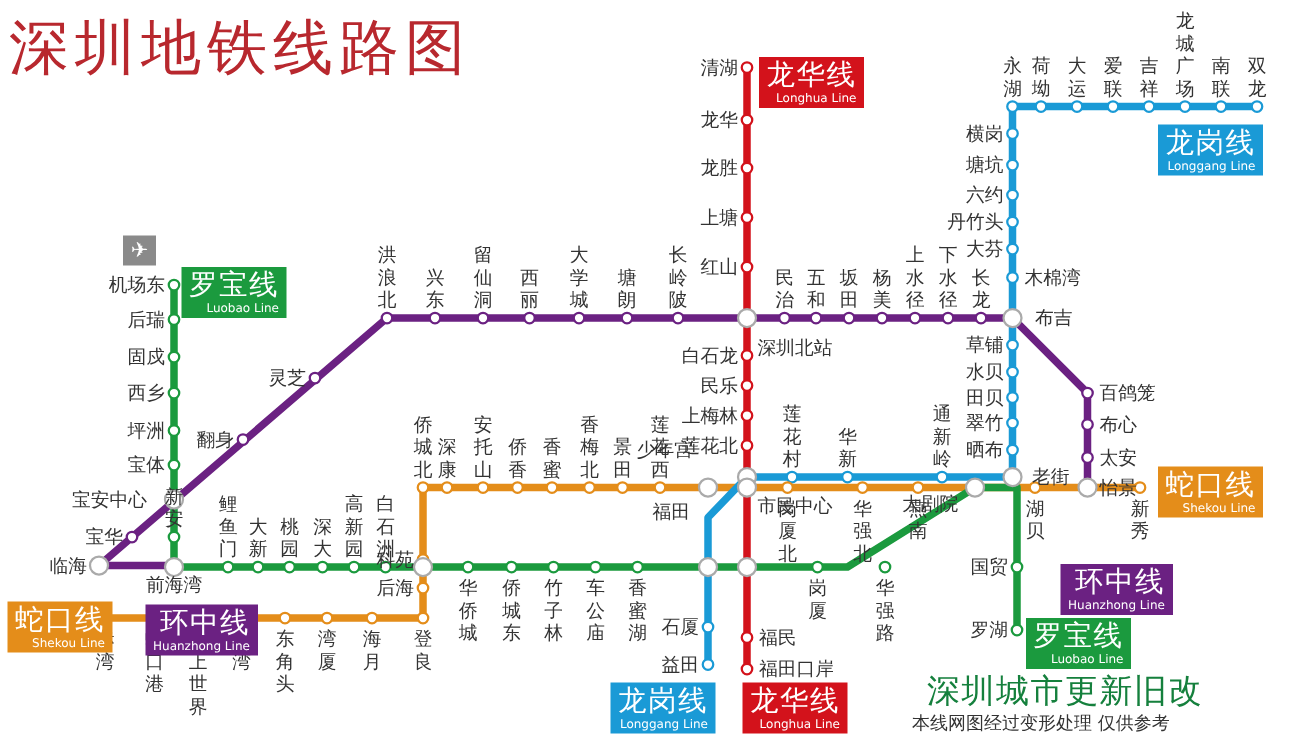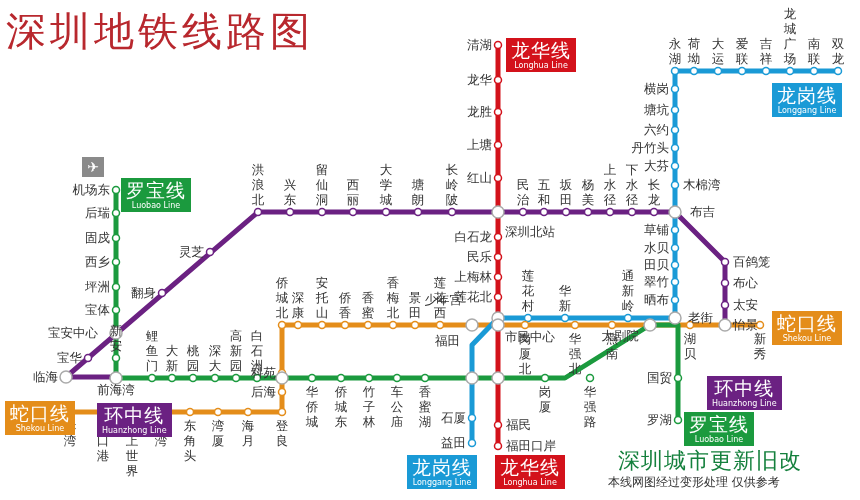--- a/index.html
+++ b/index.html
@@ -1,20 +1,20 @@
 <!DOCTYPE html>
 <html><head>
 <meta charset="utf-8">
 <style>
   html,body{margin:0;padding:0;background:#fff;}
   body{width:860px;height:500px;overflow:hidden;position:relative;font-family:"DejaVu Sans","Liberation Sans",sans-serif;}
   #map-title{position:absolute;left:6px;top:4px;font-size:40px;color:#b8282e;letter-spacing:4px;font-family:"DejaVu Serif","Liberation Serif",serif;font-weight:normal;text-align:center;}
   svg#metro{position:absolute;left:0;top:0;}
   .st{font-size:12.5px;fill:#333;font-family:"DejaVu Sans","Liberation Sans",sans-serif;}
-  .line-badge{position:absolute;color:#fff;text-align:center;line-height:1;padding:3px 5px 2px;}
+  .line-badge{position:absolute;color:#fff;text-align:right;line-height:1;padding:3px 5px 2px;}
   .line-badge .cn{display:block;font-size:19px;letter-spacing:1px;}
   .line-badge .en{display:block;font-size:8px;margin-top:2px;}
   .airport{position:absolute;left:82px;top:157px;width:22px;height:20px;background:#8a8a8a;color:#fff;font-size:14px;text-align:center;line-height:20px;}
   .foot{position:absolute;left:592px;top:474px;font-size:12px;color:#333;margin-left:16px;}
   .wm{position:absolute;left:618px;top:446px;font-size:22px;color:#15803d;letter-spacing:1px;}
 </style>
 </head>
 <body>
 
 <div id="map-title">深圳地铁线路图</div>

